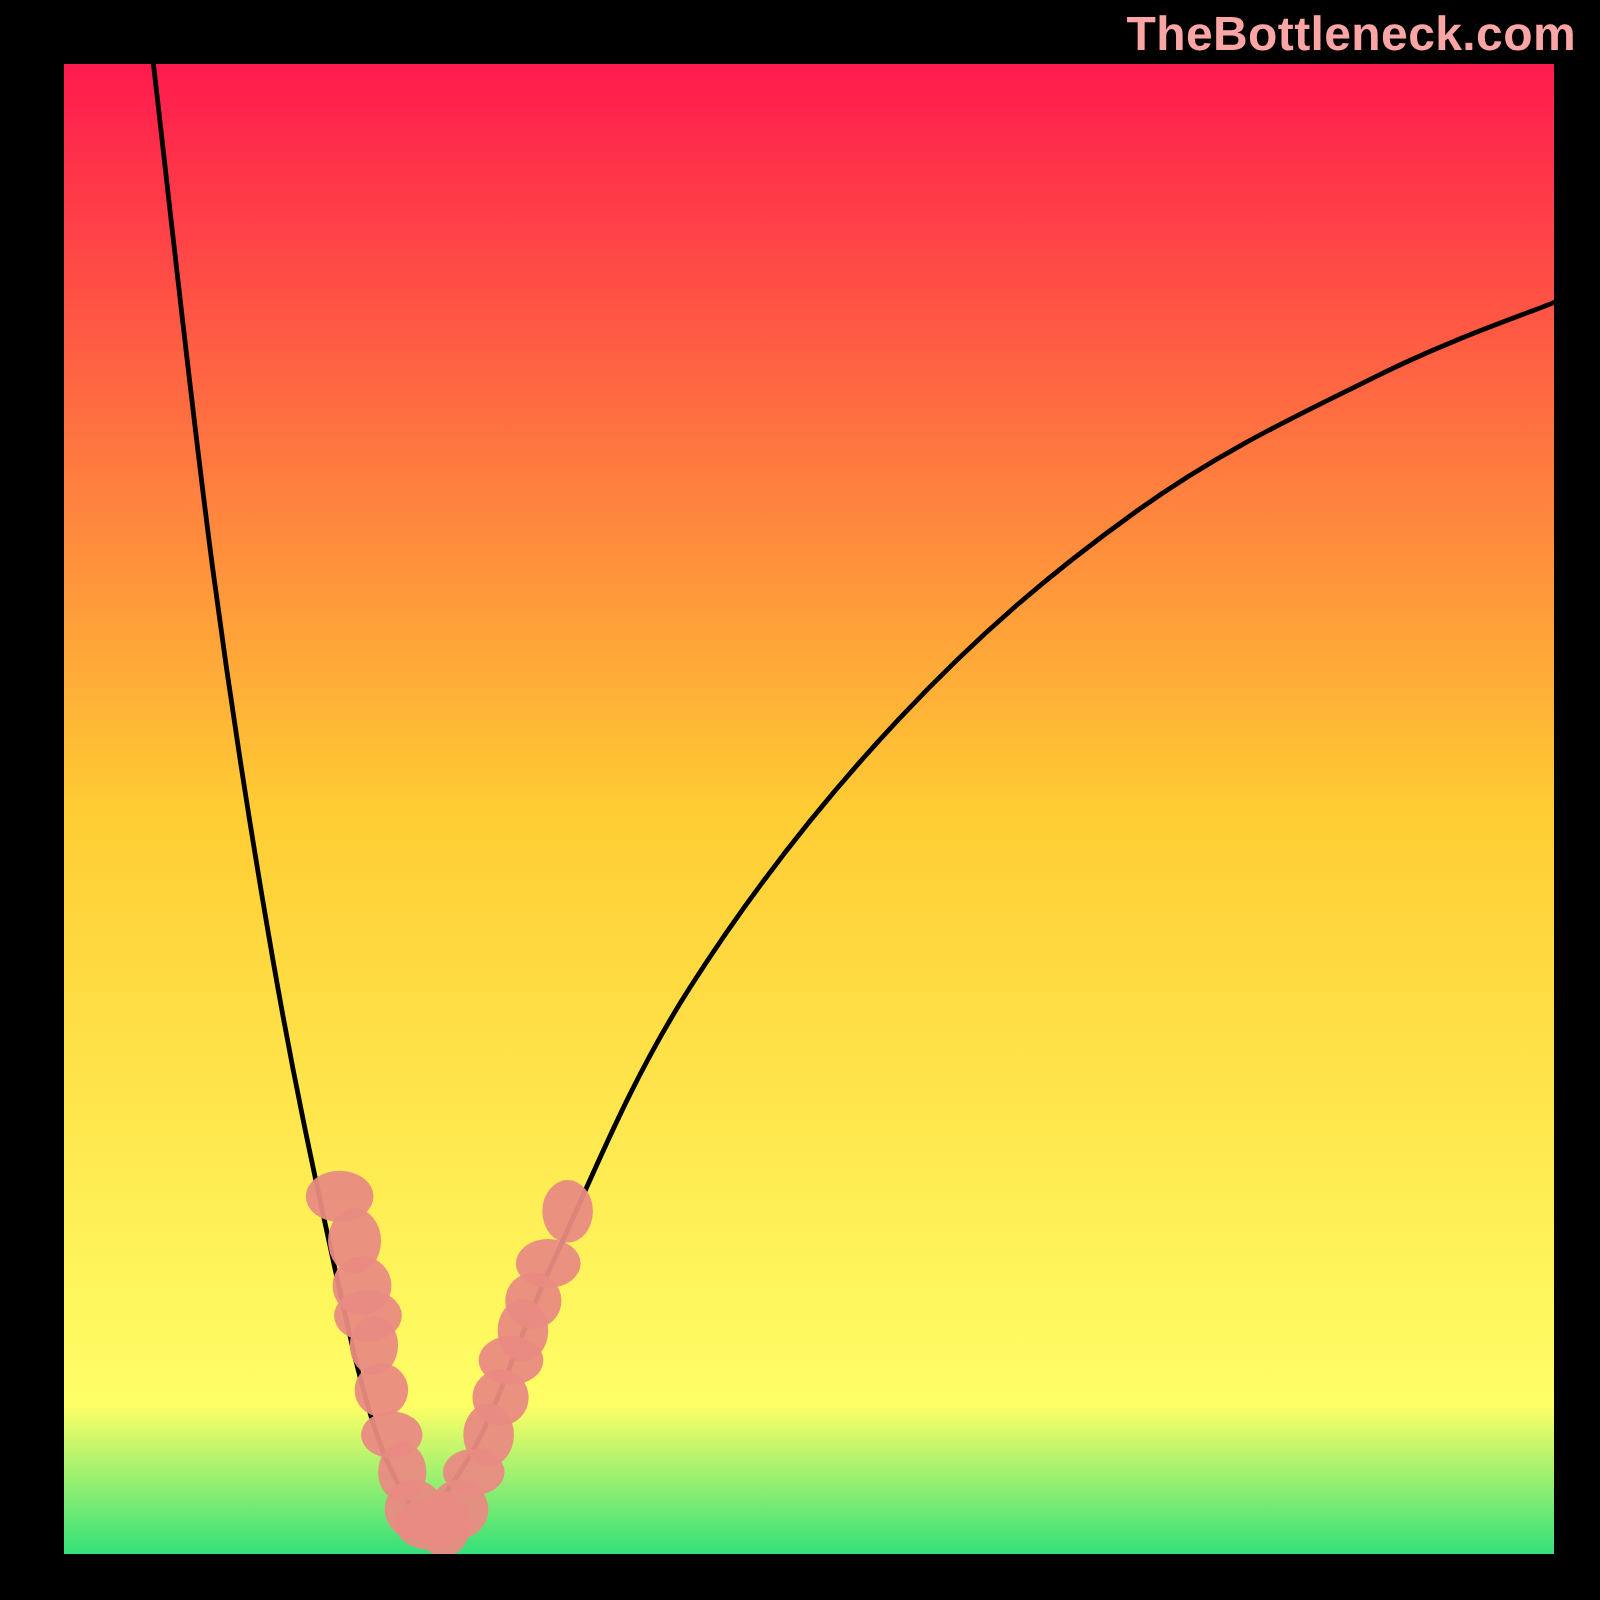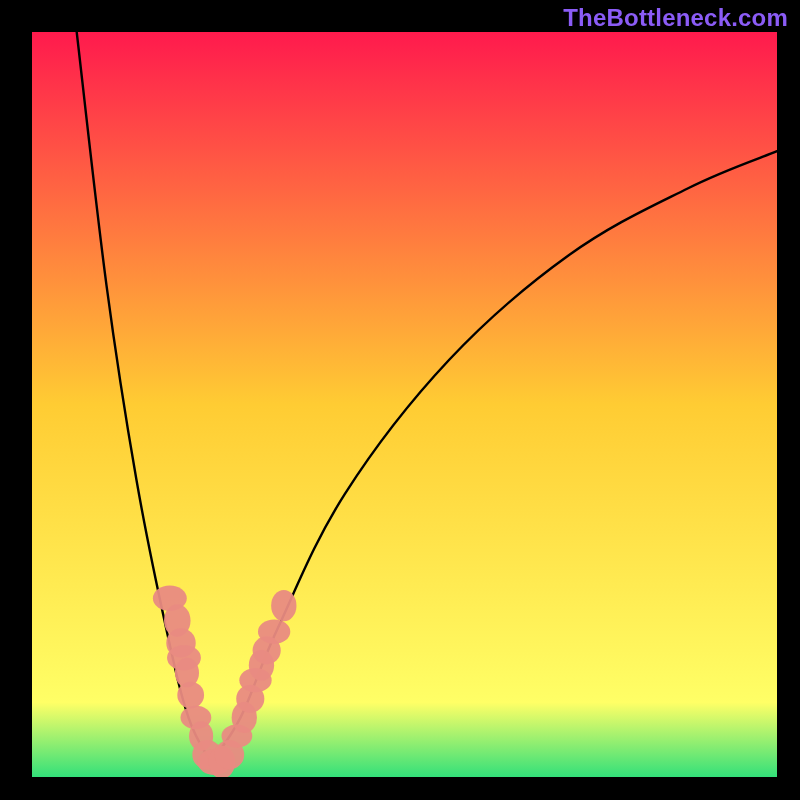--- a/index.html
+++ b/index.html
@@ -16,21 +16,21 @@
     height: 800px;
     background: #000;
   }
   .watermark {
     position: absolute;
     top: 4px;
     right: 12px;
     font-family: Arial, Helvetica, sans-serif;
     font-size: 24px;
     font-weight: bold;
-    color: #8b5cf6;
+    color: #fca5a5;
     z-index: 50;
     letter-spacing: 0.2px;
     user-select: none;
   }
   svg {
     position: absolute;
     top: 0;
     left: 0;
   }
 </style>

